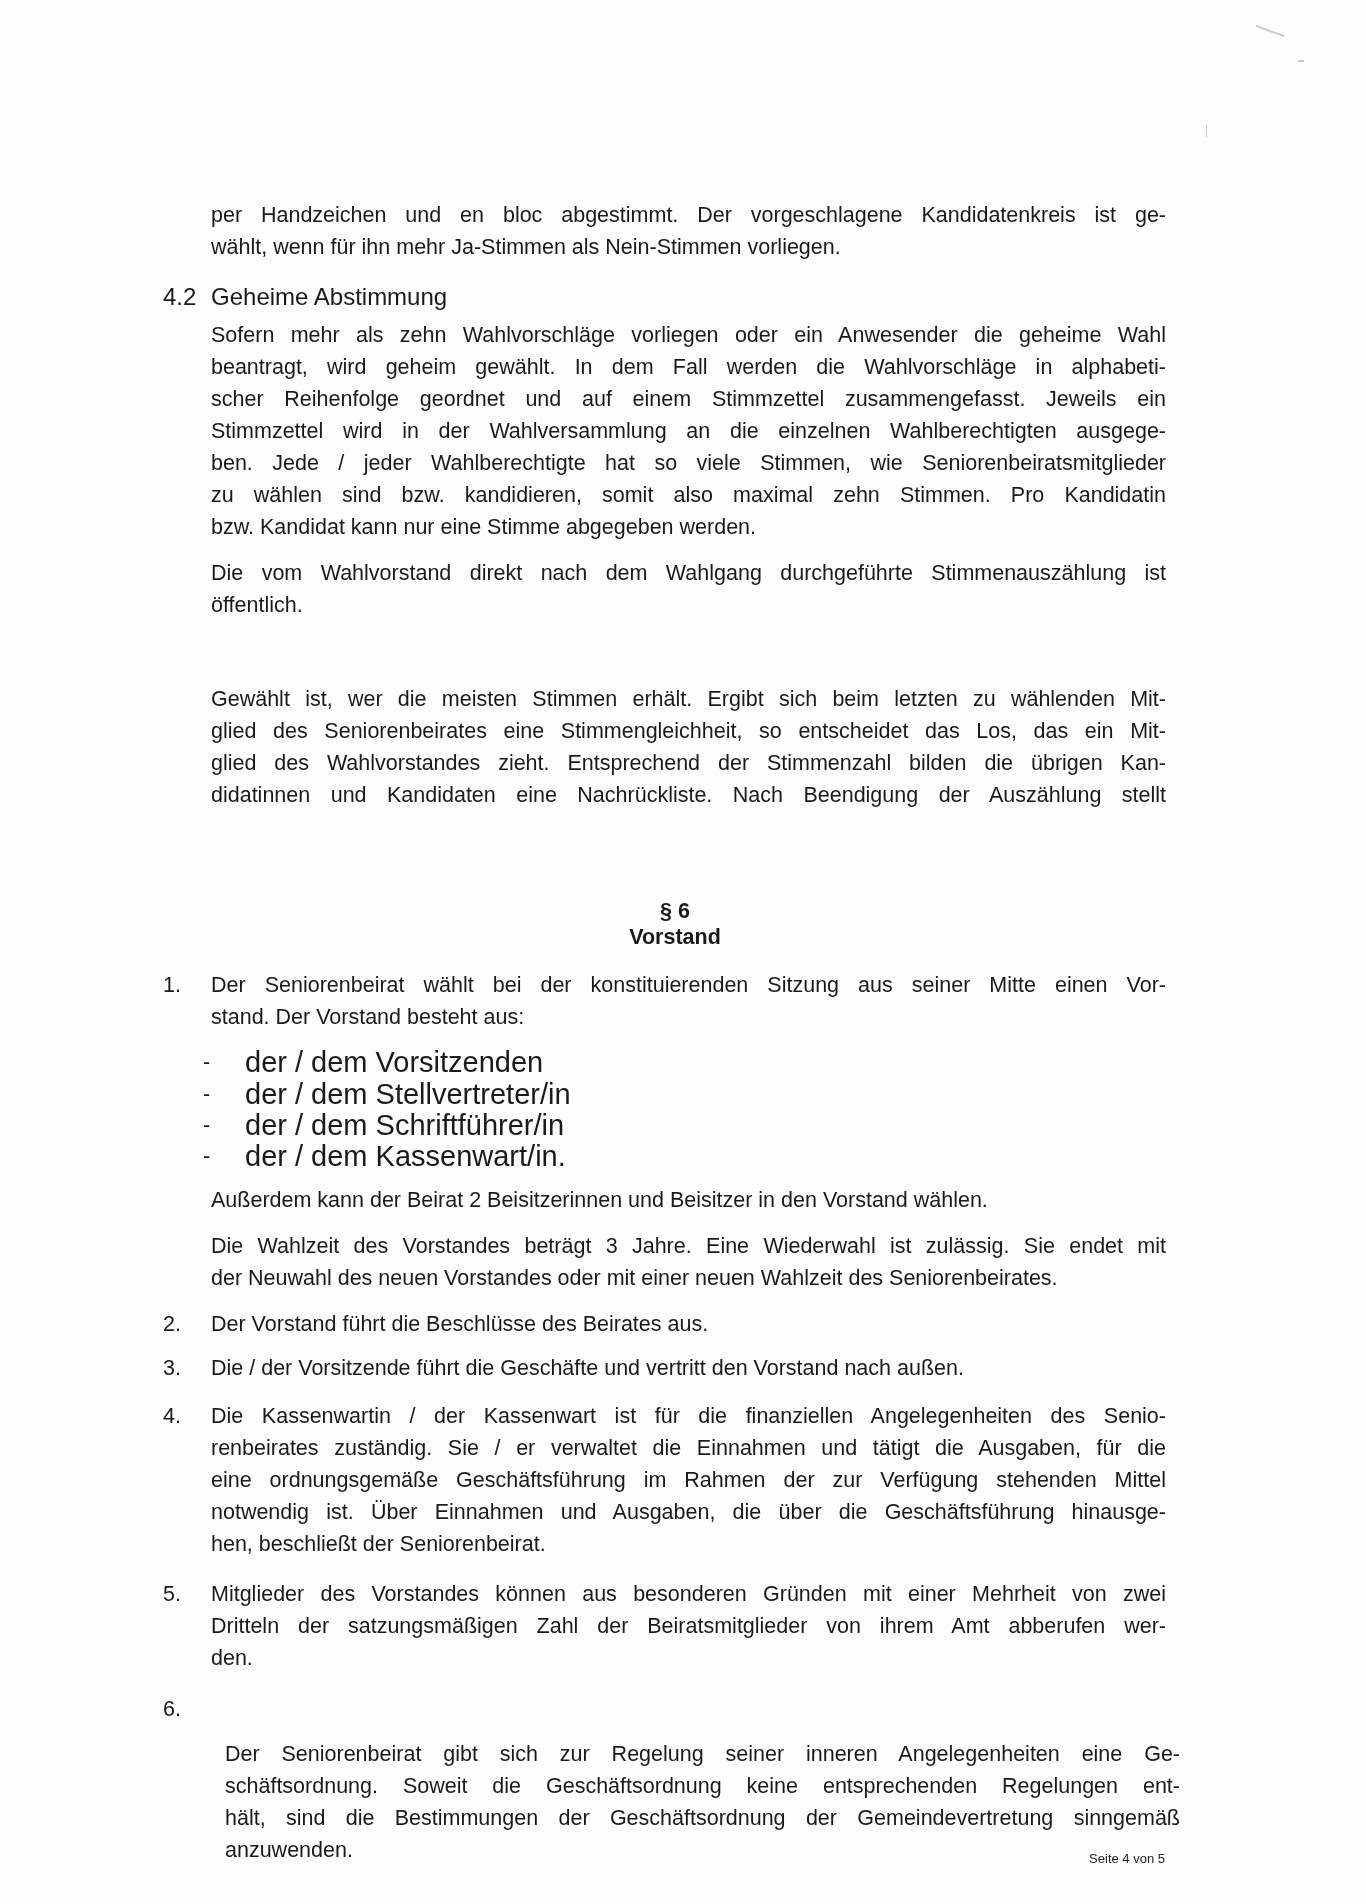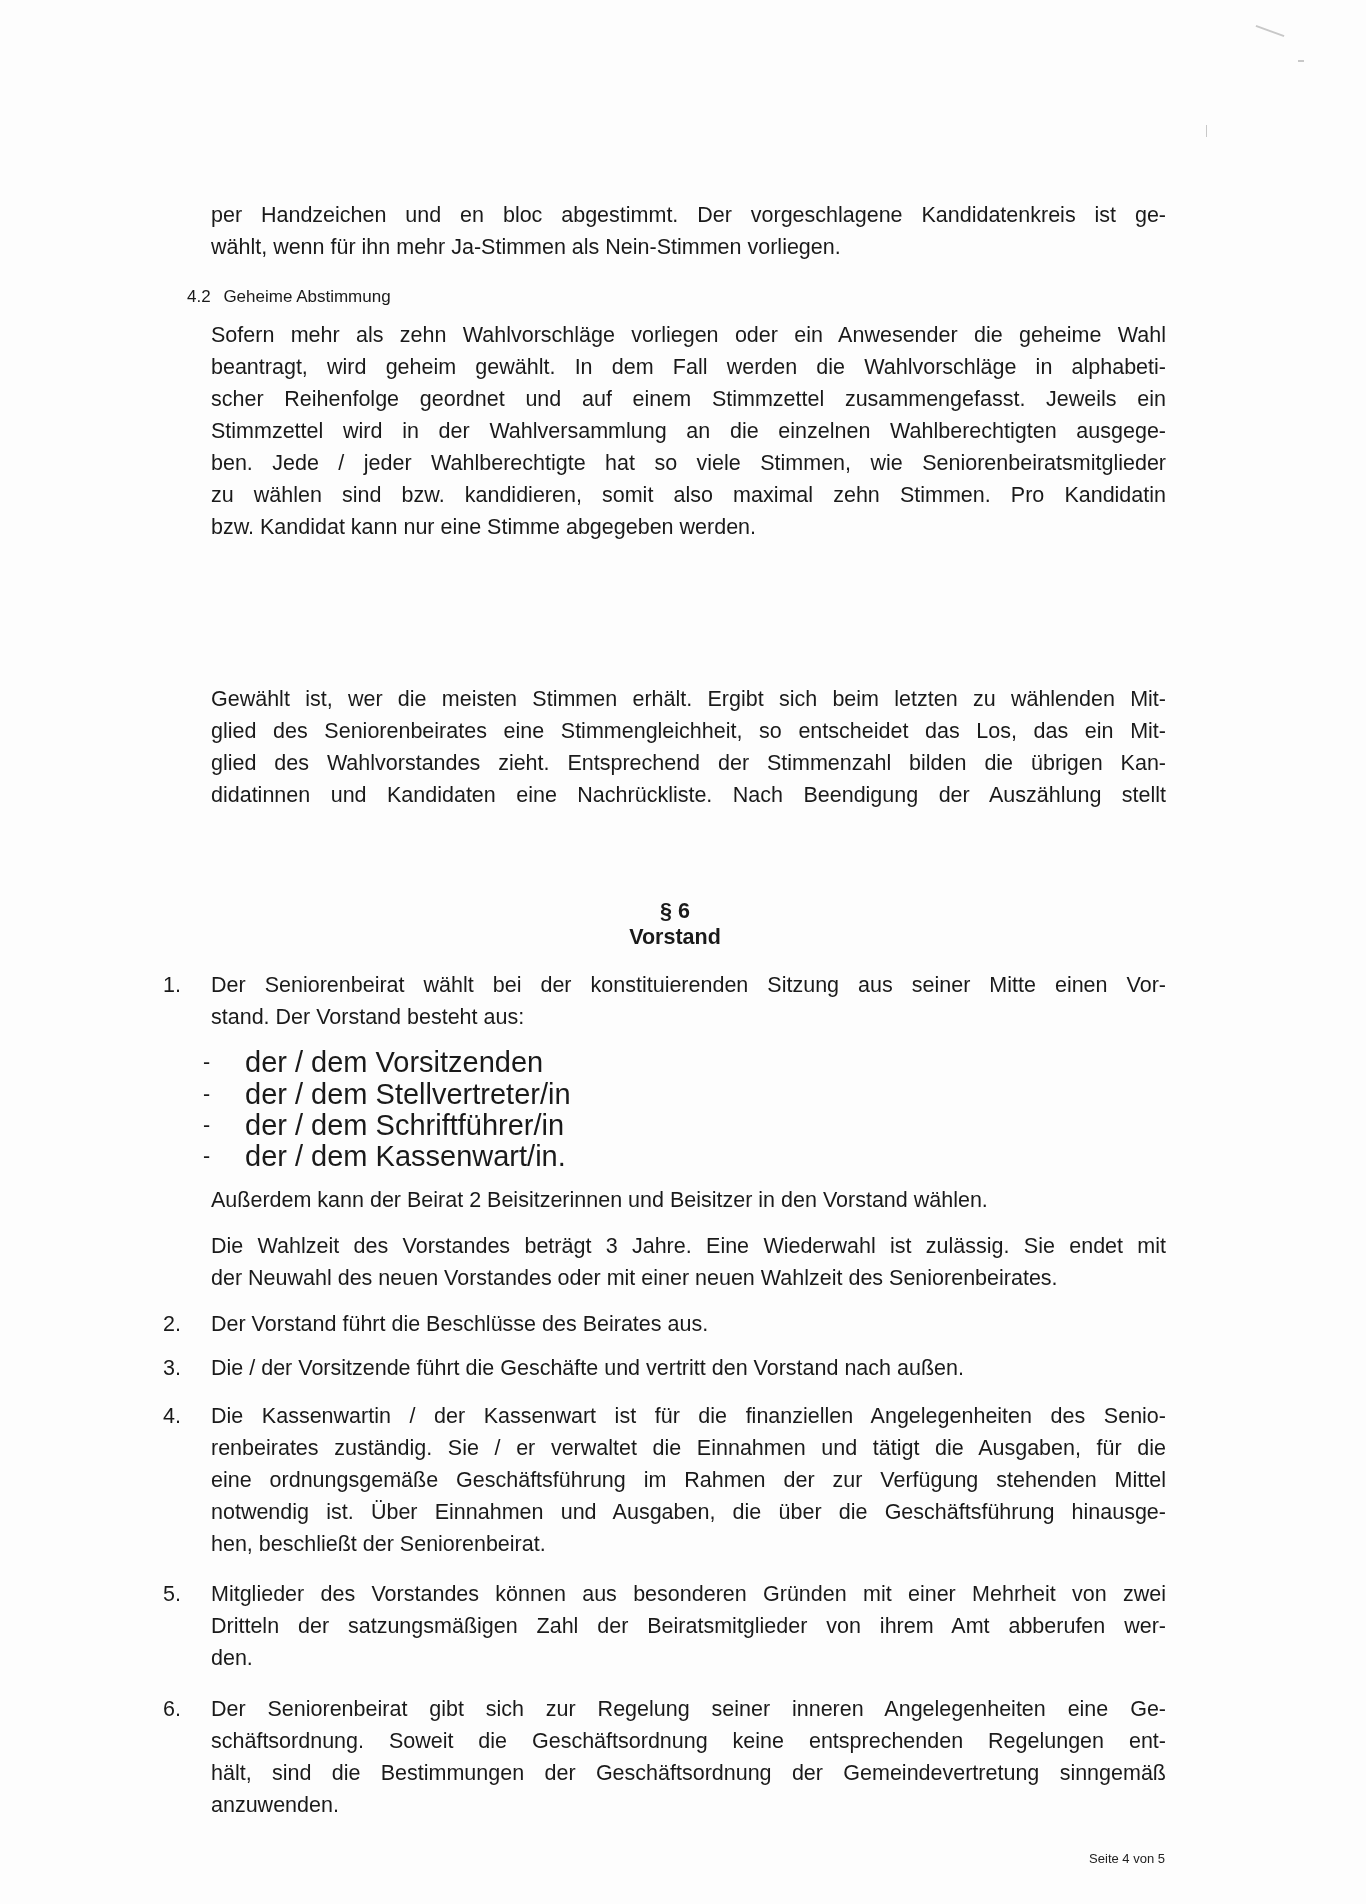--- a/index.html
+++ b/index.html
@@ -25,35 +25,39 @@
 
   <div class="scan-mark" style="left:1255px;top:30px;width:30px;height:2px;transform:rotate(20deg);"></div>
   <div class="scan-mark" style="left:1298px;top:60px;width:6px;height:2px;"></div>
   <div class="scan-mark" style="left:1206px;top:125px;width:1px;height:12px;"></div>
 
   <div class="block" style="top:199px;">
     <span class="line j">per Handzeichen und en bloc abgestimmt. Der vorgeschlagene Kandidatenkreis ist ge-</span>
     <span class="line">wählt, wenn für ihn mehr Ja-Stimmen als Nein-Stimmen vorliegen.</span>
   </div>
 
-  <div style="position:absolute;top:281px;left:163px;font-size:17px;line-height:32px;white-space:nowrap;margin-left:24px;">
+  <div style="position:absolute;top:281px;left:163px;font-size:24px;line-height:32px;white-space:nowrap;">
     <span>4.2</span>
     <span style="margin-left:8px;">Geheime Abstimmung</span>
   </div>
 
   <div class="block" style="top:319px;">
     <span class="line j">Sofern mehr als zehn Wahlvorschläge vorliegen oder ein Anwesender die geheime Wahl</span>
     <span class="line j">beantragt, wird geheim gewählt. In dem Fall werden die Wahlvorschläge in alphabeti-</span>
     <span class="line j">scher Reihenfolge geordnet und auf einem Stimmzettel zusammengefasst. Jeweils ein</span>
     <span class="line j">Stimmzettel wird in der Wahlversammlung an die einzelnen Wahlberechtigten ausgege-</span>
     <span class="line j">ben. Jede / jeder Wahlberechtigte hat so viele Stimmen, wie Seniorenbeiratsmitglieder</span>
     <span class="line j">zu wählen sind bzw. kandidieren, somit also maximal zehn Stimmen. Pro Kandidatin</span>
     <span class="line">bzw. Kandidat kann nur eine Stimme abgegeben werden.</span>
   </div>
 
+  <div class="block" style="top:557px;">
+    <span class="line j">Die vom Wahlvorstand direkt nach dem Wahlgang durchgeführte Stimmenauszählung ist</span>
+    <span class="line">öffentlich.</span>
+  </div>
 
   <div class="block" style="top:683px;">
     <span class="line j">Gewählt ist, wer die meisten Stimmen erhält. Ergibt sich beim letzten zu wählenden Mit-</span>
     <span class="line j">glied des Seniorenbeirates eine Stimmengleichheit, so entscheidet das Los, das ein Mit-</span>
     <span class="line j">glied des Wahlvorstandes zieht. Entsprechend der Stimmenzahl bilden die übrigen Kan-</span>
     <span class="line j">didatinnen und Kandidaten eine Nachrückliste. Nach Beendigung der Auszählung stellt</span>
   </div>
 
   <div class="heading-center" style="top:895px;left:-8px;">§ 6</div>
   <div class="heading-center" style="top:921px;left:-8px;">Vorstand</div>
@@ -103,21 +107,21 @@
   </div>
 
   <div class="num" style="top:1578px;">5.</div>
   <div class="block" style="top:1578px;">
     <span class="line j">Mitglieder des Vorstandes können aus besonderen Gründen mit einer Mehrheit von zwei</span>
     <span class="line j">Dritteln der satzungsmäßigen Zahl der Beiratsmitglieder von ihrem Amt abberufen wer-</span>
     <span class="line">den.</span>
   </div>
 
   <div class="num" style="top:1693px;">6.</div>
-  <div class="block" style="top:1693px;">
+  <div class="block" style="top:1738px;margin-left:14px;">
     <span class="line j">Der Seniorenbeirat gibt sich zur Regelung seiner inneren Angelegenheiten eine Ge-</span>
     <span class="line j">schäftsordnung. Soweit die Geschäftsordnung keine entsprechenden Regelungen ent-</span>
     <span class="line j">hält, sind die Bestimmungen der Geschäftsordnung der Gemeindevertretung sinngemäß</span>
     <span class="line">anzuwenden.</span>
   </div>
 
   <div class="footer">Seite 4 von 5</div>
 </div>
 
 </body></html>

